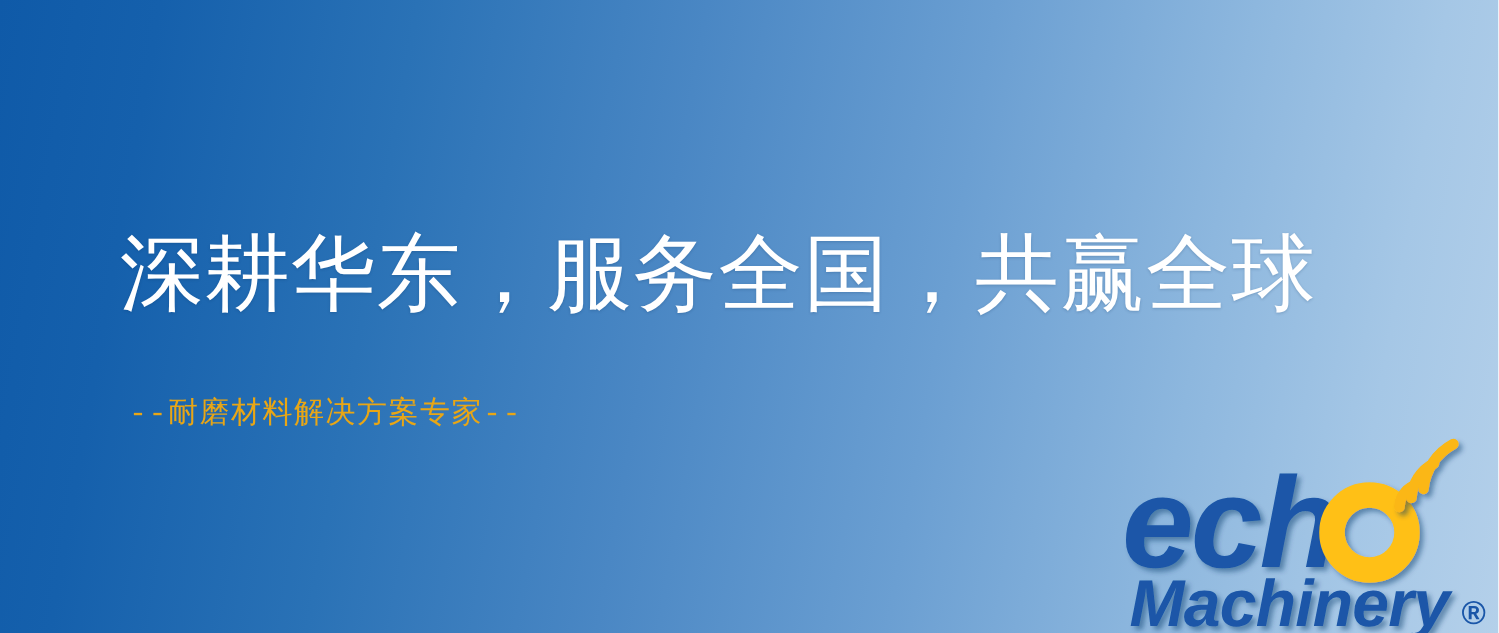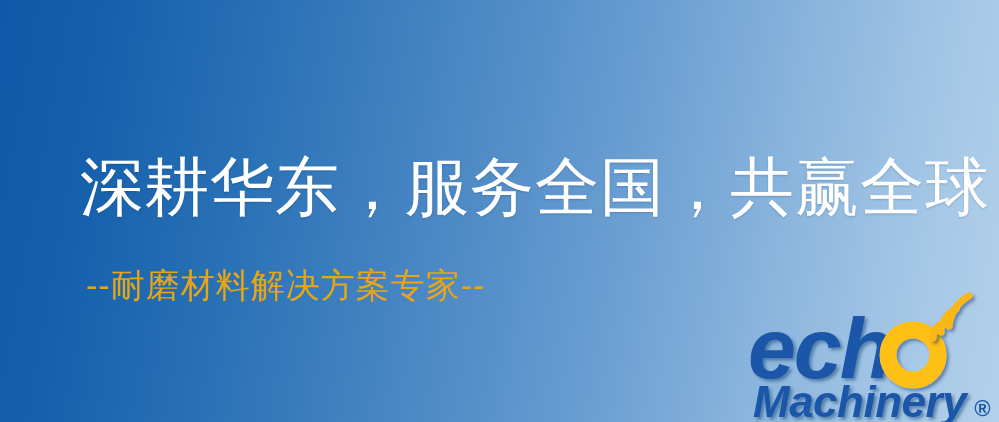--- a/index.html
+++ b/index.html
@@ -27,43 +27,43 @@
         #a5c7e6 90%,
         #b4d0ea 100%);
   }
 
   
   .headline {
     position: absolute;
     left: 80px;
     top: 152px;
     margin: 0;
-    font-size: 64px;
+    font-size: 56px;
     line-height: 1.12;
     font-weight: 400;
     color: #ffffff;
     letter-spacing: 1px;
     white-space: nowrap;
     font-family: "Liberation Serif", "DejaVu Serif", serif;
     text-shadow: 0 1px 2px rgba(10, 45, 85, 0.22);
   }
 
   
   .subtitle {
     position: absolute;
     left: 86px;
     top: 265px;
     margin: 0;
-    font-size: 34px;
+    font-size: 20px;
     line-height: 1.2;
     font-weight: 400;
     color: #e8a615;
     letter-spacing: 1px;
     white-space: nowrap;
-    font-family: Liberation Sans, sans-serif;
+    font-family: Liberation Mono, monospace;
   }
 
   
   .logo {
     position: absolute;
     left: 750px;
     top: 292px;
     width: 249px;
     height: 130px;
     font-style: italic;

